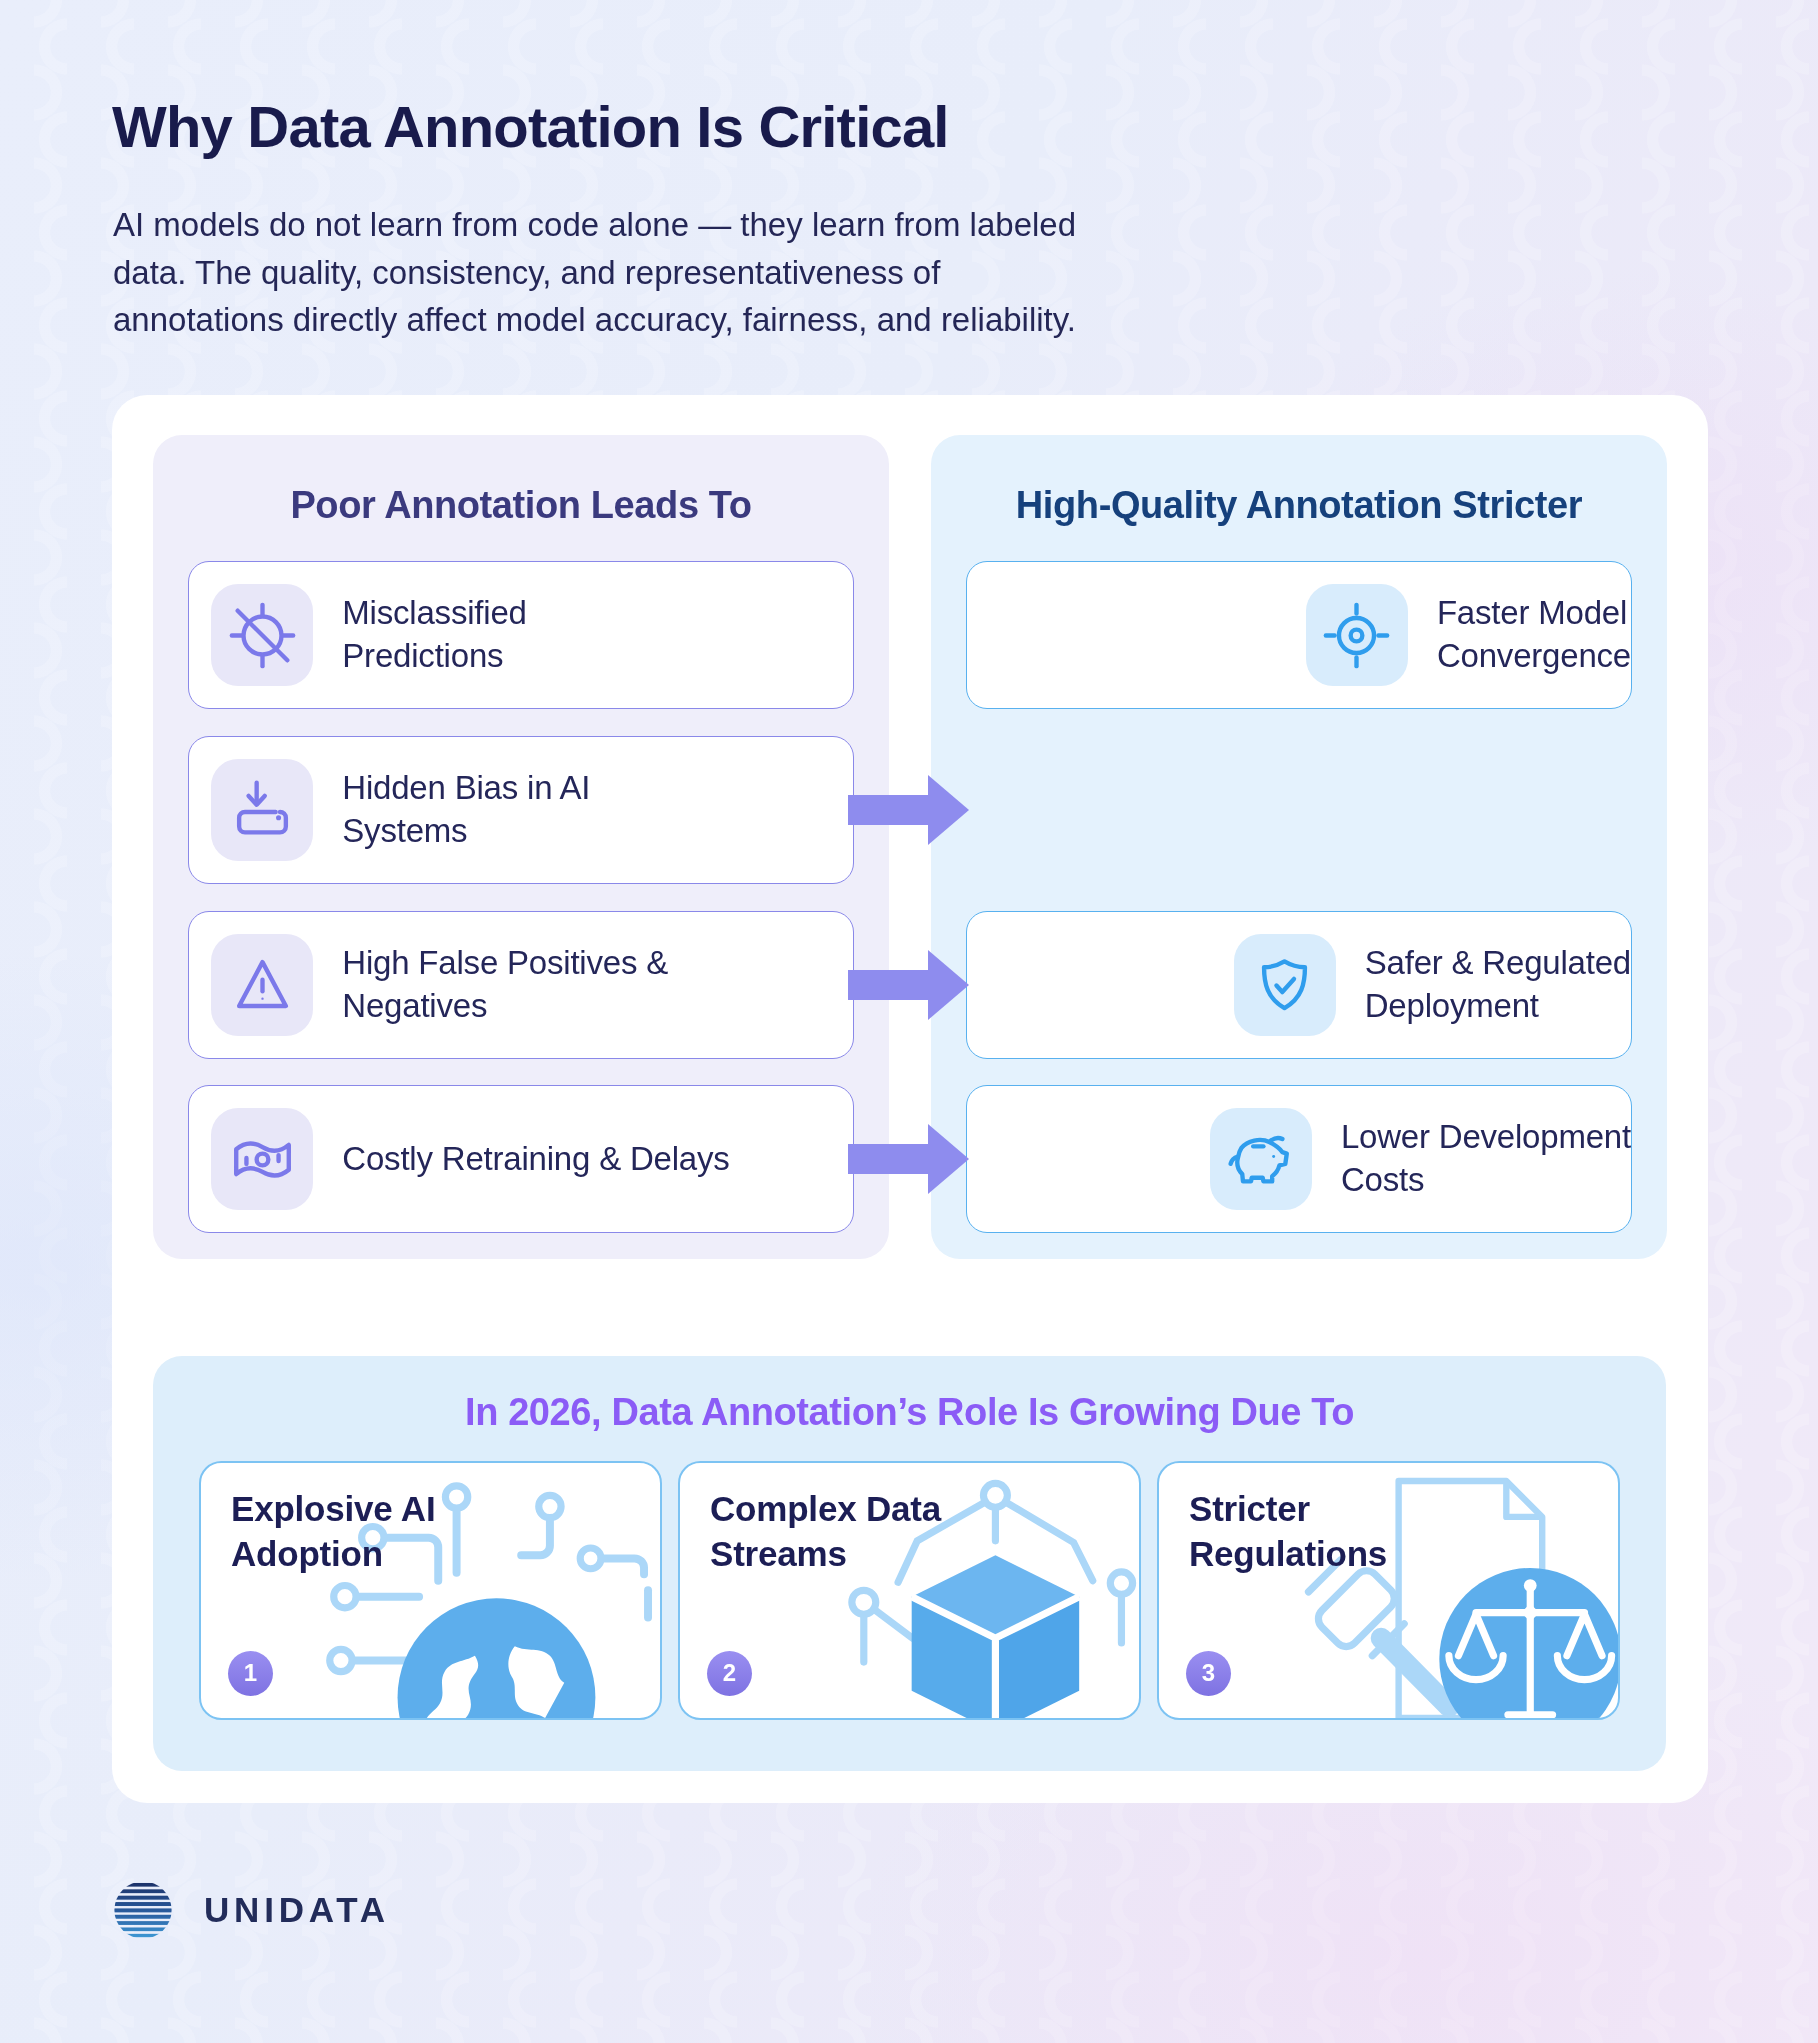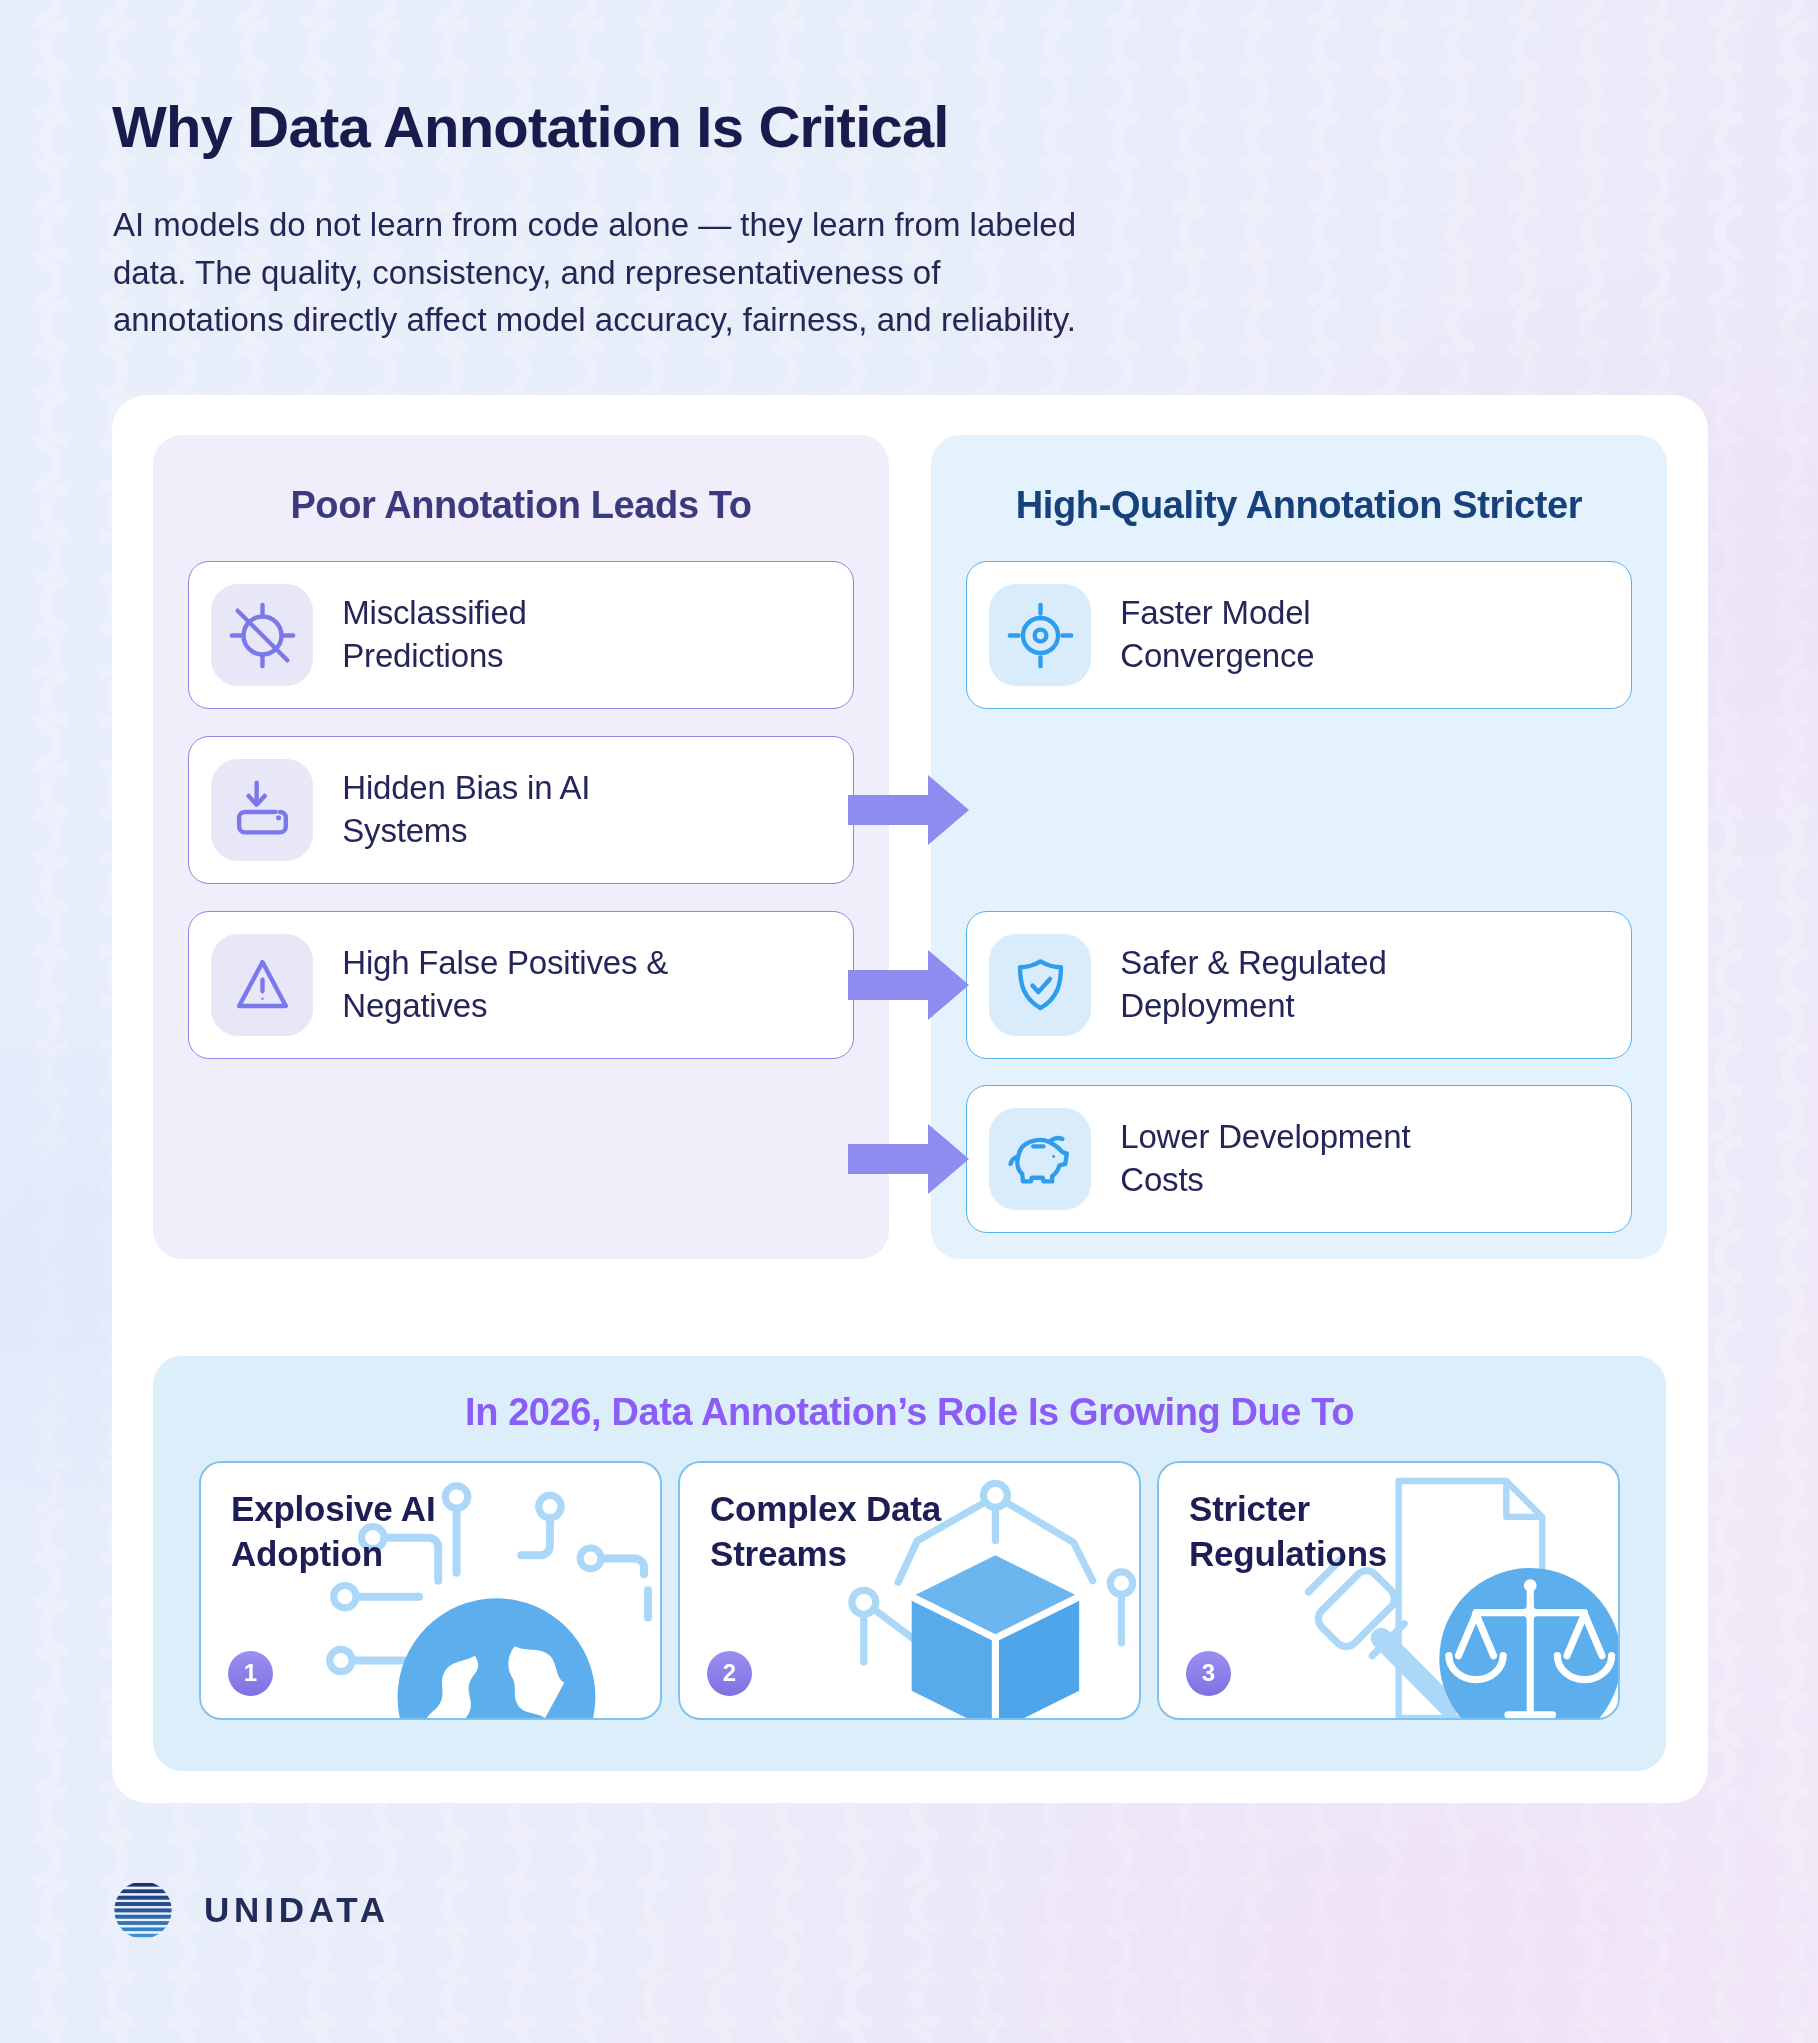--- a/index.html
+++ b/index.html
@@ -31,21 +31,21 @@
   .panel-poor{left:41px;background:#efeefa;}
   .panel-good{left:819px;background:#e4f2fd;}
   .panel-header{position:absolute;top:49px;left:0;right:0;text-align:center;
     font-size:38px;font-weight:700;letter-spacing:-0.4px;}
   .panel-poor .panel-header{color:#3b3a7e;}
   .panel-good .panel-header{color:#16417c;}
 
   .item{position:absolute;left:35px;width:666px;height:148px;background:#ffffff;
     border-radius:21px;display:flex;align-items:center;gap:29px;padding-left:22.3px;box-sizing:border-box;}
   .panel-poor .item{border:1.6px solid #8a88e9;}
-  .panel-good .item{border:1.6px solid #58b1ef;}
+  .panel-good .item{border:1.6px solid #58b1ef;justify-content:flex-end;}
   .item-1{top:126px;} .item-2{top:301px;} .item-3{top:476px;} .item-4{top:650px;}
   .chip{flex:none;width:102px;height:102px;border-radius:27px;display:flex;align-items:center;justify-content:center;}
   .panel-poor .chip{background:#e8e7f8;}
   .panel-good .chip{background:#d8ecfc;}
   .item-label{font-size:33px;line-height:1.3;font-weight:500;color:#242659;
     letter-spacing:-0.2px;white-space:pre-line;}
 
   .arrow{position:absolute;left:736px;width:121px;height:70px;z-index:3;}
   .arrow-1{top:380px;} .arrow-2{top:555px;} .arrow-3{top:729px;}
   .arrow .bar{position:absolute;left:0;top:50%;transform:translateY(-50%);width:81px;height:30px;background:#8e8cee;}
@@ -119,20 +119,31 @@
           <svg class="ic" width="73" height="73" viewBox="-50 -50 100 100" fill="none" stroke="#7b79ea" stroke-width="6" stroke-linecap="round" stroke-linejoin="round">
             <path d="M 0 -32 L 32 28 H -32 Z"></path>
             <line x1="0" y1="-8" x2="0" y2="8"></line>
             <circle cx="0" cy="18" r="1.6" fill="#7b79ea" stroke="none"></circle>
           </svg>
         </span>
         <span class="item-label">High False Positives &amp;
 Negatives</span>
       </div>
 
+      <div class="item item-4">
+        <span class="chip">
+          <svg class="ic" width="73" height="73" viewBox="-50 -50 100 100" fill="none" stroke="#7b79ea" stroke-width="6" stroke-linecap="round" stroke-linejoin="round">
+            <path d="M -36 -14 C -24 -24 -12 -24 0 -17 C 12 -10 24 -10 36 -20 L 36 14 C 24 24 12 24 0 17 C -12 10 -24 10 -36 20 Z"></path>
+            <circle cx="0" cy="0" r="8"></circle>
+            <line x1="-22" y1="-2" x2="-22" y2="6"></line>
+            <line x1="22" y1="-6" x2="22" y2="2"></line>
+          </svg>
+        </span>
+        <span class="item-label">Costly Retraining &amp; Delays</span>
+      </div>
     </div>
 
     <div class="panel panel-good">
       <div class="panel-header">High-Quality Annotation Stricter</div>
 
       <div class="item item-1">
         <span class="chip">
           <svg class="ic" width="73" height="73" viewBox="-50 -50 100 100" fill="none" stroke="#2f9ded" stroke-width="6" stroke-linecap="round">
             <circle r="24"></circle>
             <circle r="8"></circle>

